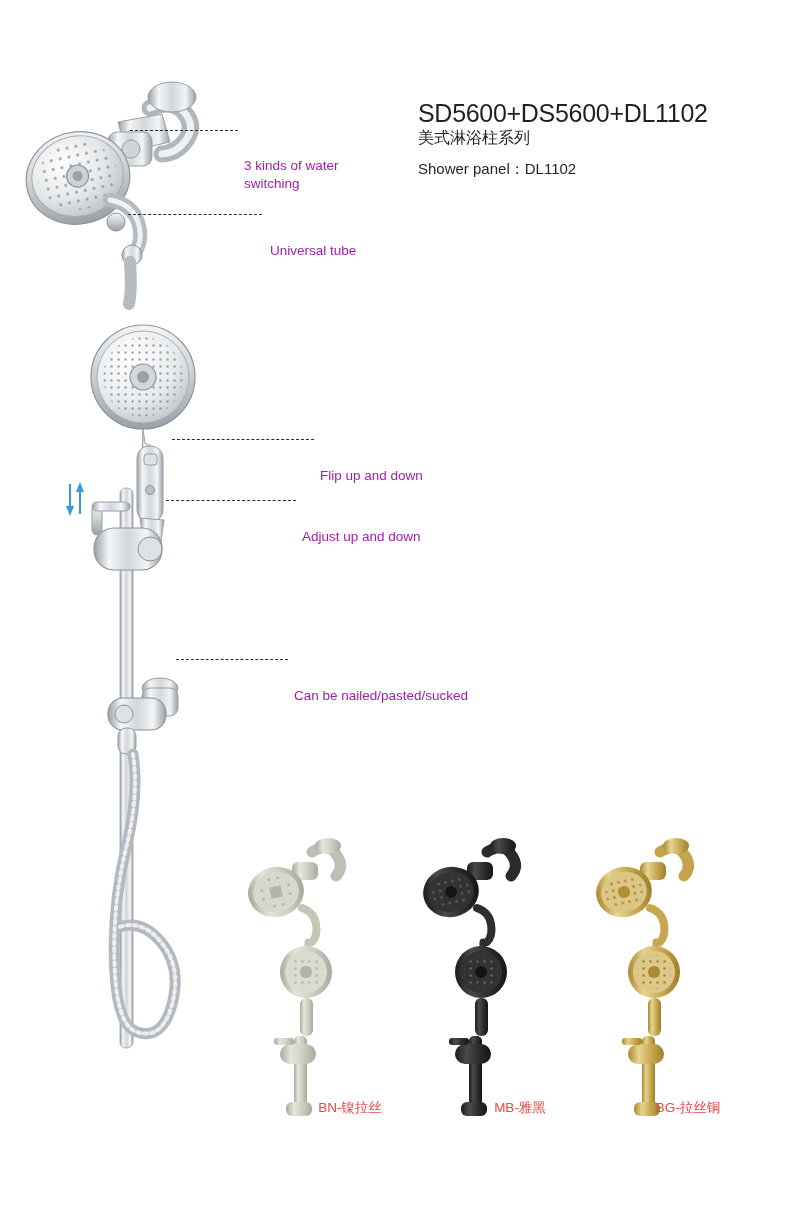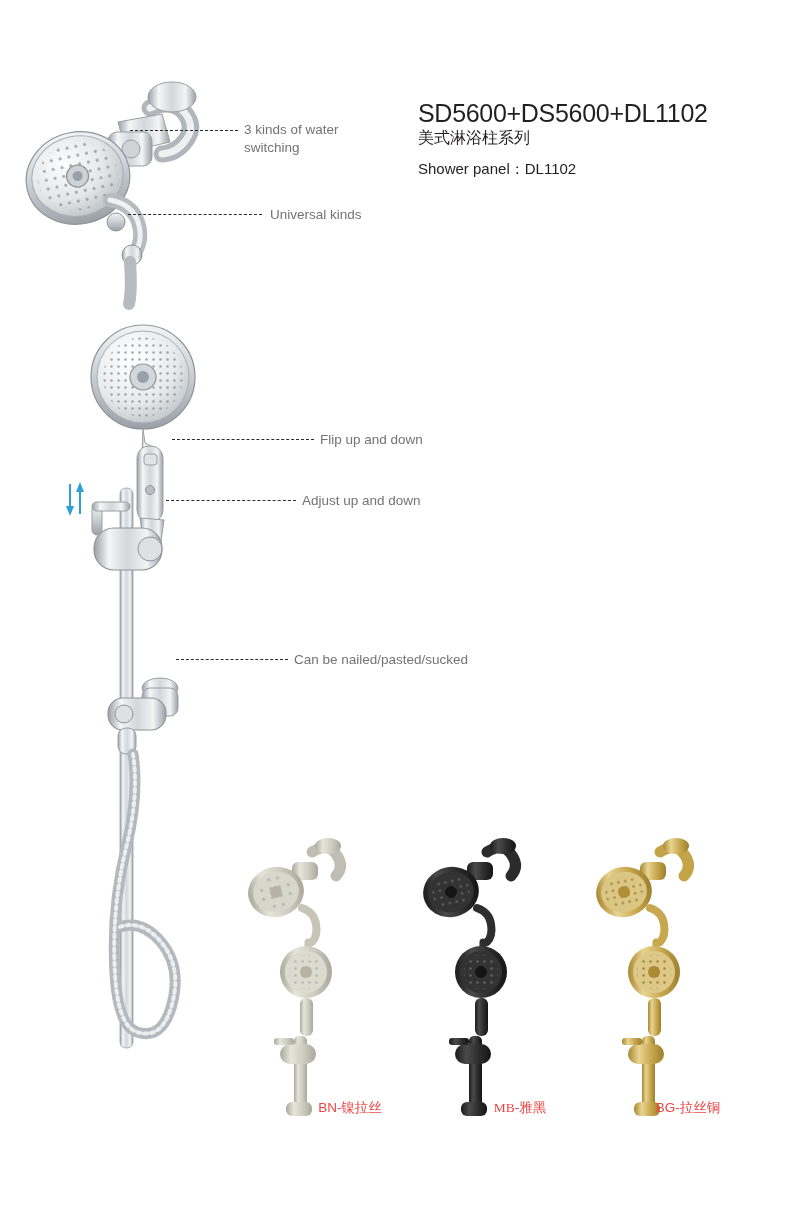--- a/index.html
+++ b/index.html
@@ -9,21 +9,21 @@
   }
   .canvas{position:absolute;inset:0;}
 
   
   .title-block{position:absolute;left:418px;top:100px;width:360px;}
   .product-title{font-size:25px;font-weight:normal;letter-spacing:-0.3px;color:#231f20;line-height:1.1;}
   .subtitle-cn{font-size:16px;color:#231f20;}
   .spec-line{font-size:15px;color:#231f20;margin-top:11px;}
 
   
-  .callout{position:absolute;font-size:13.5px;color:#737373;line-height:1.32;}
+  .callout{position:absolute;font-size:13.5px;color:#a21caf;line-height:1.32;margin-top:36px;}
   .lead{position:absolute;border-top:1.4px dashed #2b2b2b;height:0;}
 
   
   .variant-caption{position:absolute;font-size:13.5px;color:#ef4444;text-align:center;}
 
   
   .arrow-pair{position:absolute;left:62px;top:478px;}
 
   svg{display:block;}
 </style>
@@ -131,21 +131,21 @@
   <div class="lead" style="left:172px;top:439px;width:142px;"></div>
   <div class="lead" style="left:166px;top:500px;width:130px;"></div>
   <div class="lead" style="left:176px;top:659px;width:112px;"></div>
 
   <div class="callout" style="left:244px;top:121px;width:150px;">
     <div>3 kinds of water</div>
     <div>switching</div>
   </div>
 
   <div class="callout" style="left:270px;top:206px;">
-    <div>Universal kinds</div>
+    <div>Universal tube</div>
   </div>
 
   <div class="callout" style="left:320px;top:431px;">
     <div>Flip up and down</div>
   </div>
 
   <div class="callout" style="left:302px;top:492px;text-align:right;">
     <div>Adjust up and down</div>
   </div>
 
@@ -221,21 +221,21 @@
       <circle cx="0" cy="0" r="21" fill="#333333"></circle>
       <circle cx="0" cy="0" r="17" fill="url(#dotsDark)"></circle>
       <circle cx="0" cy="0" r="6" fill="#141414"></circle>
     </g>
     <rect x="60" y="168" width="13" height="38" rx="6" fill="url(#mbG)"></rect>
     <rect x="54" y="206" width="13" height="80" rx="5" fill="url(#mbG)"></rect>
     <rect x="40" y="214" width="36" height="20" rx="10" fill="url(#mbG)"></rect>
     <rect x="34" y="208" width="20" height="7" rx="3" fill="url(#mbG)"></rect>
     <rect x="46" y="272" width="26" height="14" rx="6" fill="url(#mbG)"></rect>
   </svg>
-  <div class="variant-caption" style="left:450px;top:1099px;width:140px;font-family:Liberation Serif, serif;">MB-雅黑</div>
+  <div class="variant-caption" style="left:450px;top:1099px;width:140px;">MB-雅黑</div>
 
   <svg width="130" height="290" viewBox="0 0 130 290" style="position:absolute;left:588px;top:830px;">
     <defs>
       <linearGradient id="bgG" x1="0" y1="0" x2="1" y2="0">
         <stop offset="0%" stop-color="#a8872f"></stop>
           <stop offset="30%" stop-color="#e8d492"></stop>
         <stop offset="65%" stop-color="#c8a84e"></stop>
           <stop offset="100%" stop-color="#9d7f2c"></stop>
       </linearGradient>
       <pattern id="dotsGold" width="7" height="7" patternUnits="userSpaceOnUse">

